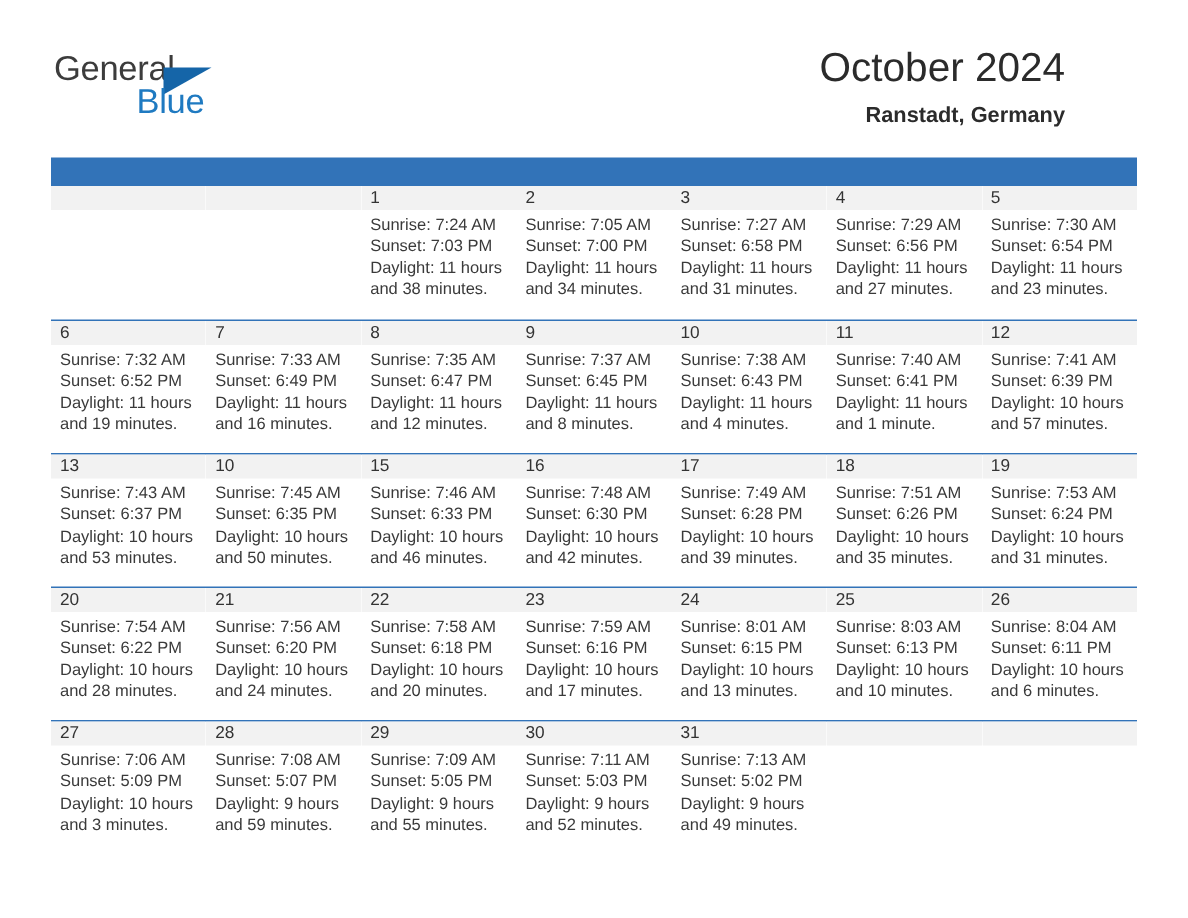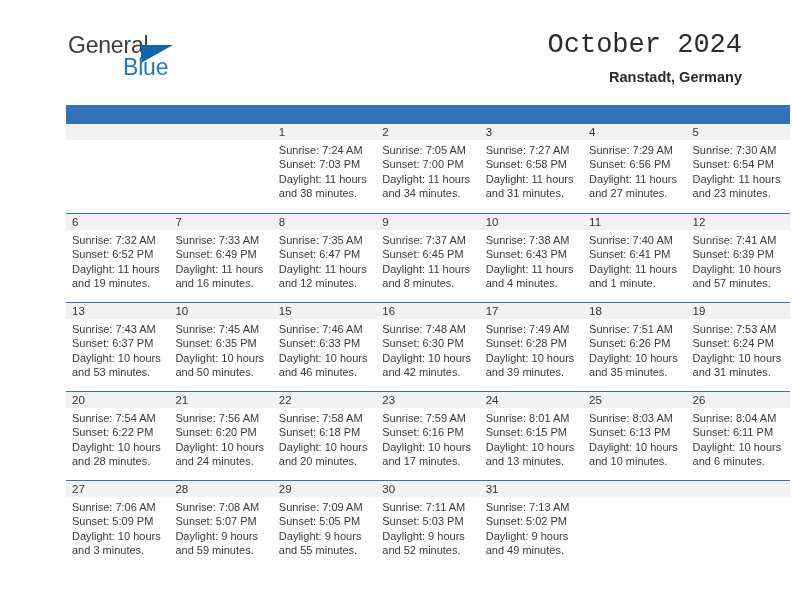--- a/index.html
+++ b/index.html
@@ -12,21 +12,20 @@
     height: 612px;
     font-family: "Liberation Sans", sans-serif;
     color: #333333;
     overflow: hidden;
   }
   .page {
     position: relative;
     width: 744px;
     height: 612px;
     box-sizing: border-box;
-    margin-left: 32px;
   }
 
   
   .top-bar {
     position: absolute;
     left: 34px;
     top: 28px;
     right: 34px;
     height: 70px;
   }
@@ -69,21 +68,20 @@
     position: absolute;
     right: 0;
     top: 0;
     text-align: right;
   }
   .cal-title {
     font-size: 27px;
     color: #2b2b2b;
     line-height: 34px;
     white-space: nowrap;
-    font-family: Liberation Mono, monospace;
   }
   .cal-subtitle {
     font-size: 14.5px;
     color: #2b2b2b;
     line-height: 22px;
     margin-top: 4px;
     white-space: nowrap;
     font-weight: bold;
   }
 

